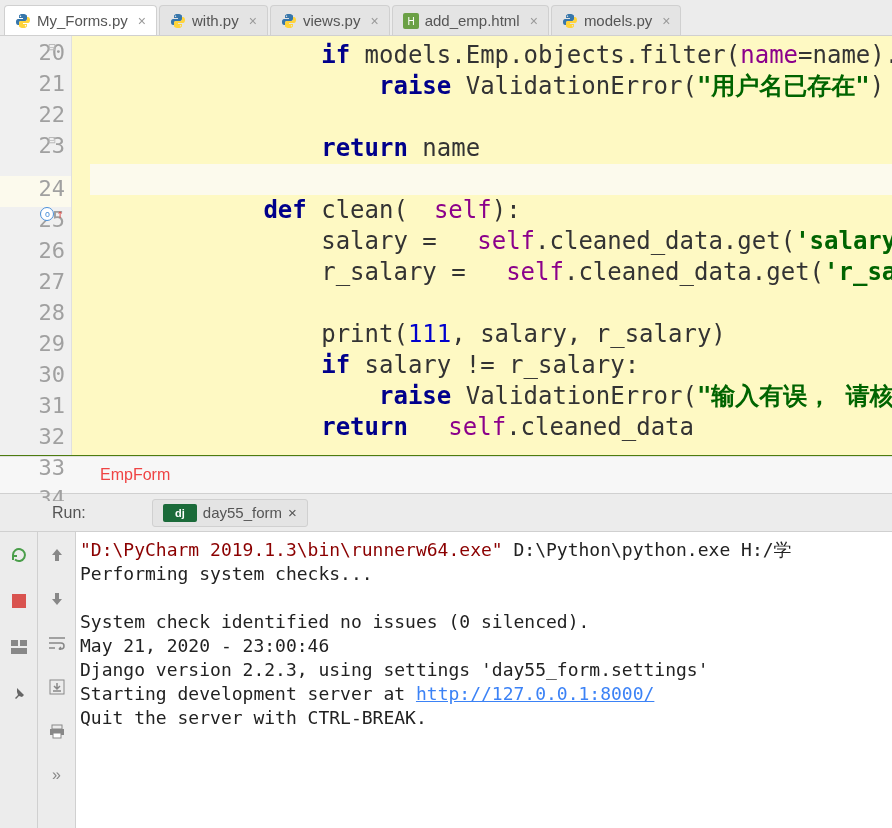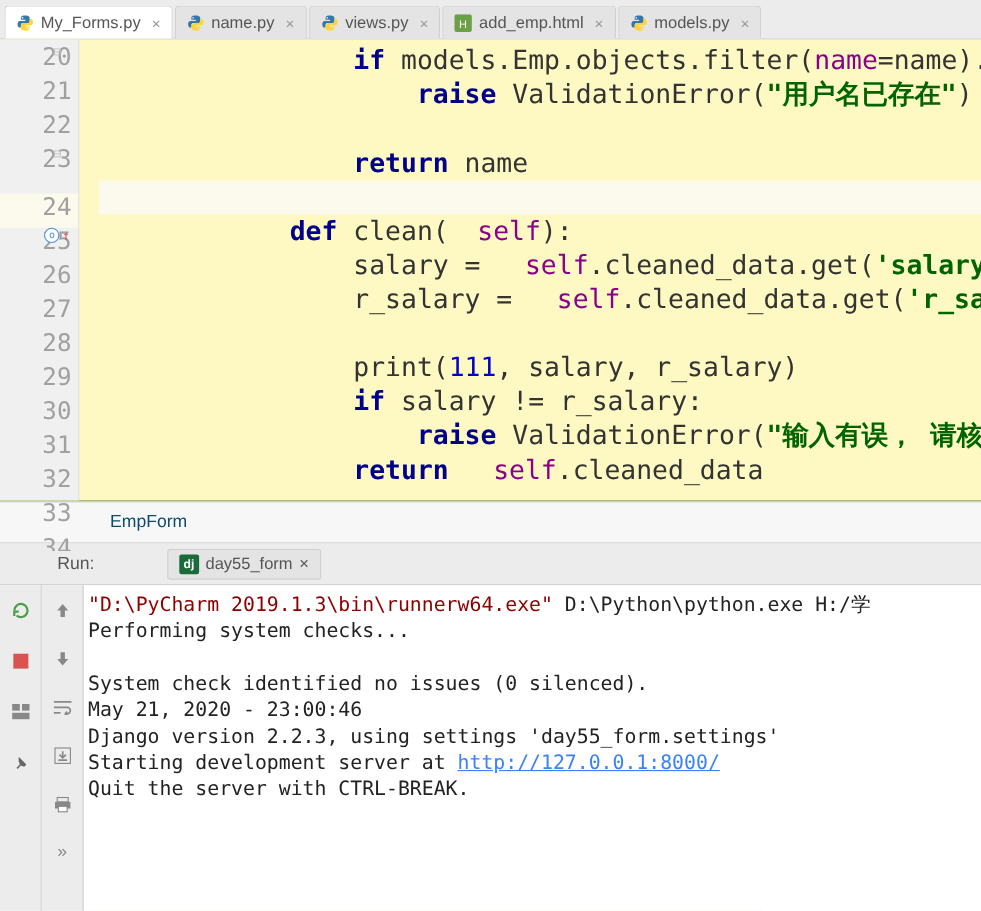--- a/index.html
+++ b/index.html
@@ -17,25 +17,25 @@
 .fold-mark { color:#bbb; font-size:12px; }
 .o-mark { width:14px; height:14px; border:1px solid #4a90d9; border-radius:50%; display:flex; align-items:center; justify-content:center; font-size:9px; color:#4a90d9; background:#fff;}
 .arrow-up { color:#d9534f; font-size:12px; margin-left:2px;}
 .code { flex:1; font-family:"Consolas",monospace; font-size:24px; line-height:31px; padding:4px 0 0 18px; white-space:pre; overflow:hidden; }
 .kw { color:#00008b; font-weight:bold; }
 .self { color:#8b008b;margin-left:26px; }
 .str { color:#006400; font-weight:bold; }
 .num-lit { color:#0000cd; }
 .name-lit { color:#8b008b; }
 .current-line { background:#fcfaed; display:inline-block; width:100%; }
-.breadcrumb { height:38px; background:#f7f7f7; border-top:1px solid #e0e0e0; border-bottom:1px solid #d0d0d0; display:flex; align-items:center; padding-left:100px; font-size:16px; color:#0c4a6e; }
+.breadcrumb { height:38px; background:#f7f7f7; border-top:1px solid #e0e0e0; border-bottom:1px solid #d0d0d0; display:flex; align-items:center; padding-left:100px; font-size:16px; color:#ef4444; }
 .run-bar { display:flex; align-items:center; height:38px; border-bottom:1px solid #d0d0d0; background:#ececec;padding-left:42px; }
 .run-label { font-size:16px; color:#555; padding:0 10px; }
 .run-tab { display:flex; align-items:center; gap:6px; background:#e4e4e4; border:1px solid #d0d0d0; padding:4px 10px; border-radius:3px; font-size:15px; color:#555; margin-left:56px;}
-.dj-icon { width:18px; height:18px; background:#1b6b3a; color:#fff; display:flex; align-items:center; justify-content:center; font-size:11px; font-weight:bold; border-radius:2px;}
+.dj-icon { width:34px; height:18px; background:#1b6b3a; color:#fff; display:flex; align-items:center; justify-content:center; font-size:11px; font-weight:bold; border-radius:2px;}
 .console-wrap { display:flex; height:300px; background:#fff; }
 .tool-col { width:38px; background:#ececec; border-right:1px solid #d0d0d0; display:flex; flex-direction:column; align-items:center; padding-top:12px; gap:24px; }
 .tool-col2 { width:38px; background:#ececec; border-right:1px solid #d0d0d0; display:flex; flex-direction:column; align-items:center; padding-top:12px; gap:22px; }
 .tool-btn { width:22px; height:22px; display:flex; align-items:center; justify-content:center; cursor:pointer; color:#666; }
 .console { flex:1; font-family:"Consolas",monospace; font-size:18px; line-height:24px; padding:6px 0 0 4px; white-space:pre; overflow:hidden; color:#222;}
 .c-red { color:#8b0000; }
 .c-blue { color:#3b82f6; text-decoration:underline; }
 svg { display:block; }
 </style>
 </head>
@@ -48,21 +48,21 @@
         <path fill="#ffd43b" d="M8.5 15C12 15 12 13 12 13v-2H8v-1h5s2 0 2-3-2-3-2-3h-1v2s0 2-2 2H6s-2 0-2 2v3s0 2 4.5 2zm2-1.5a.75.75 0 110-1.5.75.75 0 010 1.5z"></path>
       </svg>
     <span>My_Forms.py</span>
     <span class="close-x">×</span>
   </div>
   <div class="tab">
     <svg class="py-icon" viewBox="0 0 16 16">
         <path fill="#3776ab" d="M7.5 1C4 1 4 3 4 3v2h4v1H3S1 6 1 9s2 3 2 3h1V10s0-2 2-2h4s2 0 2-2V3s0-2-4.5-2zM5.5 2.5a.75.75 0 110 1.5.75.75 0 010-1.5z"></path>
         <path fill="#ffd43b" d="M8.5 15C12 15 12 13 12 13v-2H8v-1h5s2 0 2-3-2-3-2-3h-1v2s0 2-2 2H6s-2 0-2 2v3s0 2 4.5 2zm2-1.5a.75.75 0 110-1.5.75.75 0 010 1.5z"></path>
       </svg>
-    <span>name.py</span>
+    <span>with.py</span>
     <span class="close-x">×</span>
   </div>
   <div class="tab">
     <svg class="py-icon" viewBox="0 0 16 16">
         <path fill="#3776ab" d="M7.5 1C4 1 4 3 4 3v2h4v1H3S1 6 1 9s2 3 2 3h1V10s0-2 2-2h4s2 0 2-2V3s0-2-4.5-2zM5.5 2.5a.75.75 0 110 1.5.75.75 0 010-1.5z"></path>
         <path fill="#ffd43b" d="M8.5 15C12 15 12 13 12 13v-2H8v-1h5s2 0 2-3-2-3-2-3h-1v2s0 2-2 2H6s-2 0-2 2v3s0 2 4.5 2zm2-1.5a.75.75 0 110-1.5.75.75 0 010 1.5z"></path>
       </svg>
     <span>views.py</span>
     <span class="close-x">×</span>
   </div>

